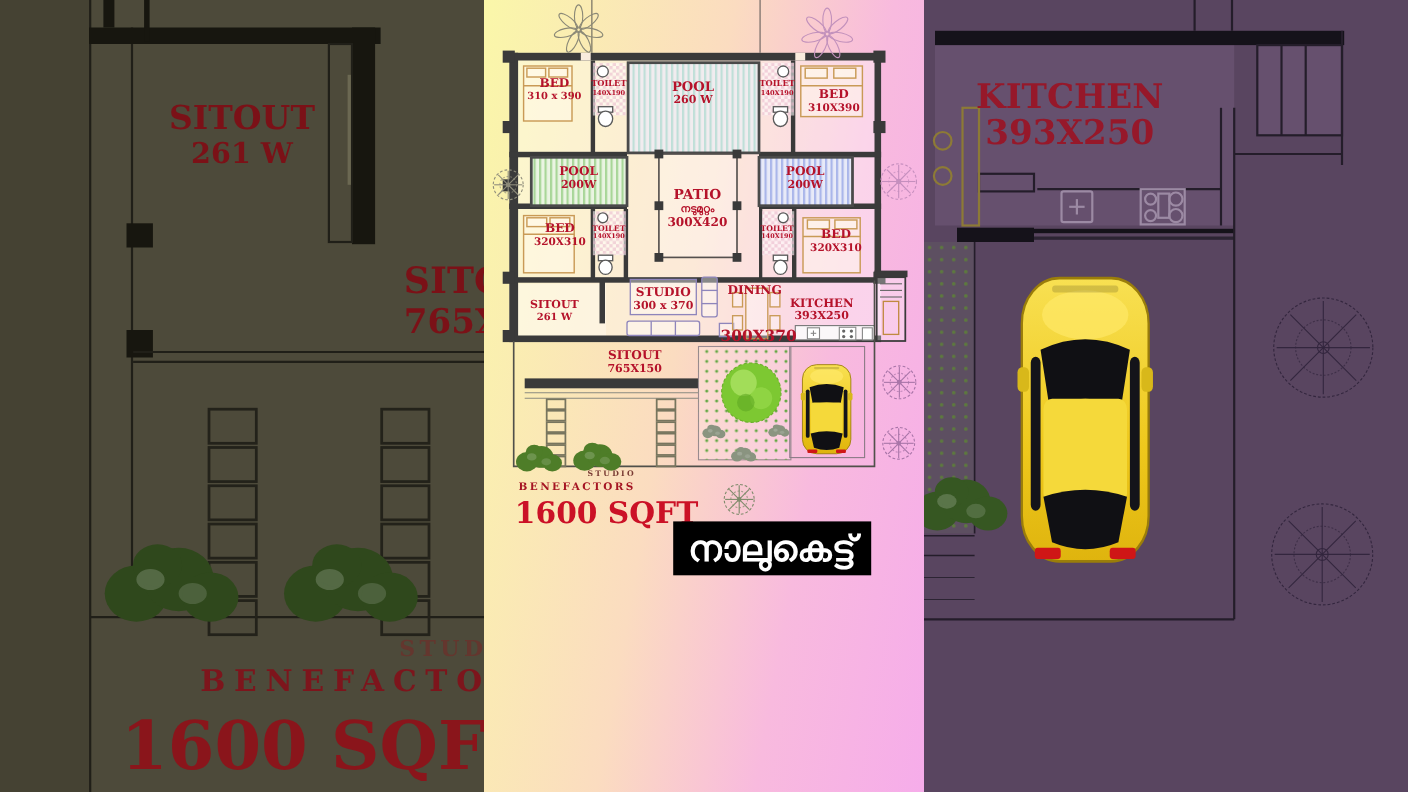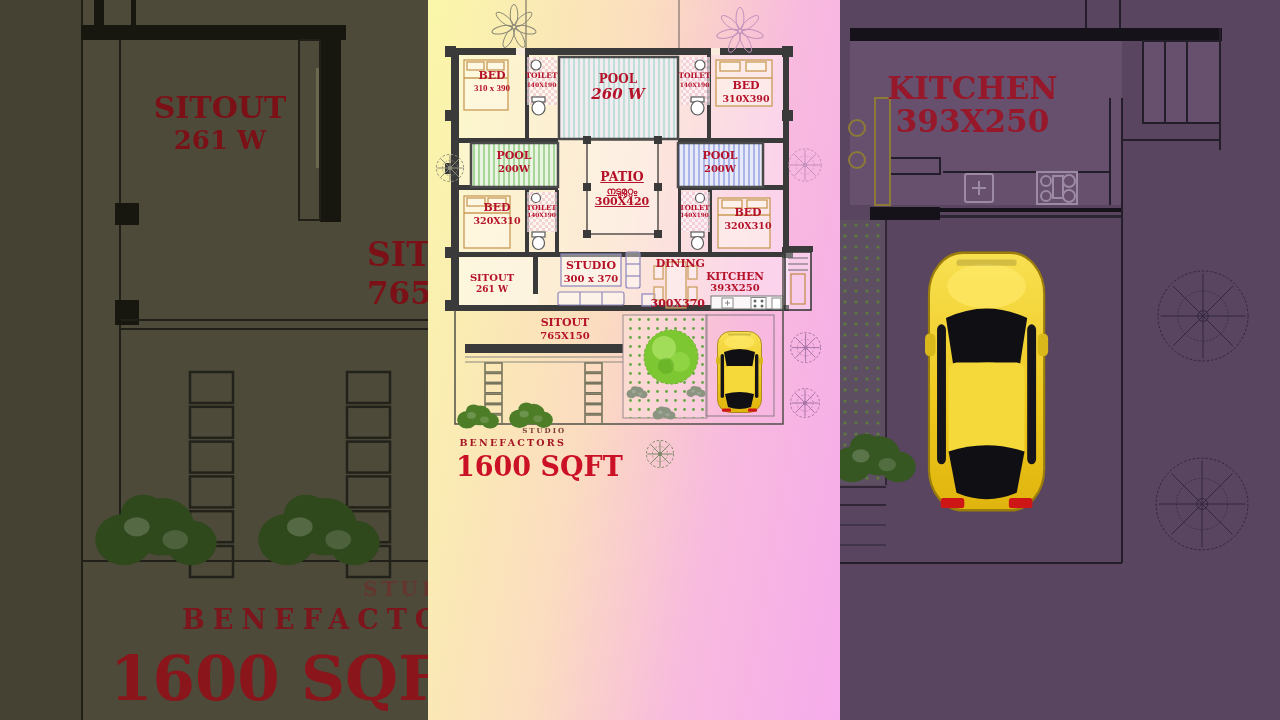--- a/index.html
+++ b/index.html
@@ -1,20 +1,20 @@
 <!DOCTYPE html>
 <html style="--label-red: #b5122a; --area-red: #cb1126; --brand-red: #a51523; --banner-bg: #000000; --banner-fg: #ffffff; --car-yellow: #f0cc20; --tree-green: #7dc832; --pool-teal-stripe: #bfdfd8; --pool-green-stripe: #a8d698; --pool-blue-stripe: #aab6ea;"><head>
 <meta charset="utf-8">
 <style>
   html,body{margin:0;padding:0;background:#000;}
   .stage{position:relative;width:1280px;height:720px;overflow:hidden;background:#000;
          font-family:"DejaVu Sans","Liberation Sans",sans-serif;}
   .panel{position:absolute;top:0;height:720px;overflow:hidden;}
   #panel-left{left:0;width:440px;background:#4d4a3a;}
-  #panel-center{left:428px;width:476px;background:linear-gradient(100deg,#faf7a9 0%,#fbdcc0 38%,#f8bade 62%,#f5a6f0 100%);}
+  #panel-center{left:440px;width:476px;background:linear-gradient(100deg,#faf7a9 0%,#fbdcc0 38%,#f8bade 62%,#f5a6f0 100%);}
   #panel-right{left:840px;width:440px;background:#594560;}
   .panel svg{position:absolute;left:0;top:0;}
   .lbl{position:absolute;font-family:"DejaVu Serif","Liberation Serif",serif;font-weight:bold;
        color:var(--label-red,#b5122a);text-align:center;line-height:1.18;}
   .lbl span{display:block;}
   .banner{position:absolute;background:var(--banner-bg,#000);color:var(--banner-fg,#fff);
           display:flex;align-items:center;justify-content:center;
           font-family:"DejaVu Sans","Liberation Sans",sans-serif;font-weight:600;}
   .dim-red{color:#7b1117;}
 </style>
@@ -351,43 +351,43 @@
     <use href="#tree" transform="translate(216,438) scale(0.8)" style="color:#7e8a6a"></use>
     <use href="#bush" transform="translate(28,400) scale(1.1)" style="color:#4e7d28"></use>
     <use href="#bush" transform="translate(80,398) scale(1.15)" style="color:#4e7d28"></use>
     <use href="#bush" transform="translate(198,384) scale(0.55)" style="color:#8a9480"></use>
     <use href="#bush" transform="translate(258,384) scale(0.5)" style="color:#8a9480"></use>
     <use href="#bush" transform="translate(224,404) scale(0.6)" style="color:#8a9480"></use>
   </svg>
 
   <div class="lbl" style="left:34px;top:70px;width:60px;font-size:11px;">
     <span>BED</span>
-        <span style="font-size:9px;font-family:Liberation Serif, serif;">310 x 390</span>
+        <span style="font-size:9px;">310 x 390</span>
   </div>
   <div class="lbl" style="left:96px;top:72px;width:35px;font-size:7.5px;">
     <span>TOILET</span>
         <span style="font-size:6px;">140X190</span>
   </div>
   <div class="lbl" style="left:150px;top:72px;width:80px;font-size:12px;">
     <span>POOL</span>
-        <span style="font-size:15px;font-style:italic;">260 W</span>
+        <span style="font-size:10px;">260 W</span>
   </div>
   <div class="lbl" style="left:249px;top:72px;width:35px;font-size:7.5px;">
     <span>TOILET</span>
         <span style="font-size:6px;">140X190</span>
   </div>
   <div class="lbl" style="left:288px;top:80px;width:60px;font-size:11px;">
     <span>BED</span>
         <span style="font-size:9.5px;">310X390</span>
   </div>
   <div class="lbl" style="left:46px;top:150px;width:80px;font-size:11px;">
     <span>POOL</span>
         <span style="font-size:10px;">200W</span>
   </div>
-  <div class="lbl" style="left:159px;top:170px;width:70px;font-size:12.5px;text-decoration:underline;">
+  <div class="lbl" style="left:159px;top:170px;width:70px;font-size:12.5px;">
     <span>PATIO</span>
     <span style="font-size:9.5px;">നടുമുറ്റം</span>
     <span style="font-size:11px;text-align:center;">300X420</span>
   </div>
   <div class="lbl" style="left:252px;top:150px;width:80px;font-size:11px;">
     <span>POOL</span>
         <span style="font-size:10px;">200W</span>
   </div>
   <div class="lbl" style="left:38px;top:202px;width:62px;font-size:11px;">
     <span>BED</span>
@@ -406,43 +406,46 @@
         <span style="font-size:9.5px;">320X310</span>
   </div>
   <div class="lbl" style="left:34px;top:272px;width:60px;font-size:10px;">
     <span>SITOUT</span>
         <span style="font-size:9px;">261 W</span>
   </div>
   <div class="lbl" style="left:128px;top:260px;width:70px;font-size:11px;">
     <span>STUDIO</span>
         <span style="font-size:10px;">300 x 370</span>
   </div>
-  <div class="lbl" style="left:215px;top:258px;width:62px;font-size:11px;text-align:right;">
+  <div class="lbl" style="left:215px;top:258px;width:62px;font-size:11px;">
     <span>DINING</span>
-        <span style="font-size:11px;margin-top:27px;">300X370</span>
+        <span style="font-size:14px;margin-top:27px;">300X370</span>
   </div>
   <div class="lbl" style="left:276px;top:270px;width:62px;font-size:10.5px;">
     <span>KITCHEN</span>
         <span style="font-size:10px;">393X250</span>
   </div>
   <div class="lbl" style="left:102px;top:317px;width:70px;font-size:11px;">
     <span>SITOUT</span>
         <span style="font-size:10px;">765X150</span>
   </div>
 
   <div class="lbl" style="left:28px;top:427px;width:110px;text-align:right;font-size:7px;letter-spacing:2px;color:#7a3c34;">
     <span>STUDIO</span>
   </div>
   <div class="lbl" style="left:28px;top:437px;width:110px;text-align:right;font-size:9.5px;letter-spacing:2.2px;color:var(--brand-red,#a51523);">
     <span>BENEFACTORS</span>
   </div>
   <div class="lbl" style="left:28px;top:451px;width:130px;font-size:27px;color:var(--area-red,#cb1126);white-space:nowrap;">
     <span>1600 SQFT</span>
   </div>
 
+  <div class="banner" style="left:172px;top:474px;width:180px;height:49px;font-size:33px;">
+    <span>നാലുകെട്ട്</span>
+  </div>
 </div>
 
 <div class="panel" id="panel-right">
   <svg width="440" height="720" viewBox="0 0 440 720">
     <rect width="440" height="720" fill="#594560"></rect>
     <rect x="10" y="41" width="272" height="164" fill="#66506e"></rect>
     <rect x="303" y="41" width="77" height="82" fill="#66506e"></rect>
     <g fill="#15121a">
       <rect x="10" y="28" width="372" height="13"></rect>
       <rect x="30" y="207" width="70" height="13"></rect>

